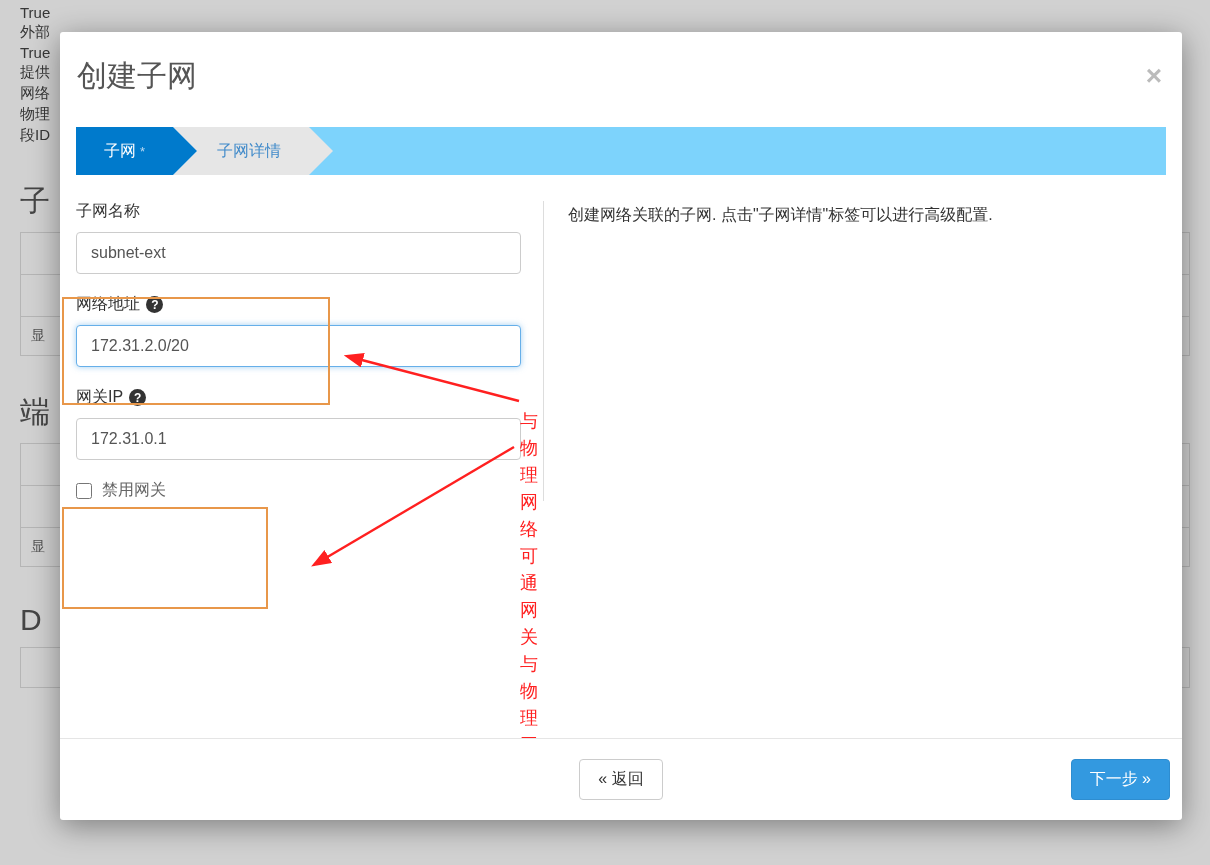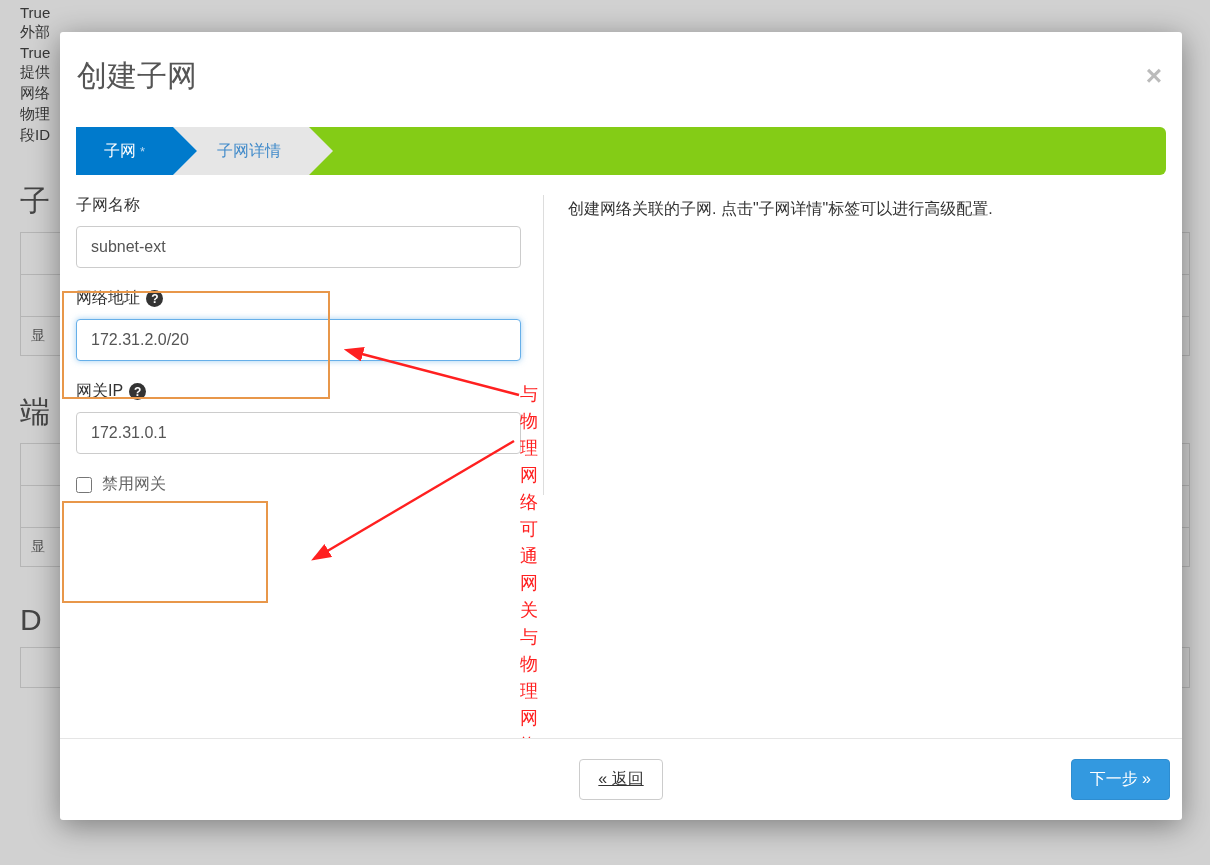--- a/index.html
+++ b/index.html
@@ -88,23 +88,22 @@
     .modal-body {
       flex: 1;
       padding: 0 16px 10px 16px;
       overflow: auto;
     }
     
     
     .wizard-tabs {
       display: flex;
       height: 48px;
-      background: #84cc16;
-      margin-bottom: 20px;
-      border-radius: 6px;
+      background: #7dd3fc;
+      margin-bottom: 26px;
     }
     .wiz-tab {
       position: relative;
       display: flex;
       align-items: center;
       padding: 0 28px 0 36px;
       font-size: 16px;
       color: #428bca;
       cursor: pointer;
     }
@@ -237,34 +236,33 @@
     
     .arrow-svg {
       position: absolute;
       pointer-events: none;
     }
     .arrow1 { left: 268px; top: 146px; width: 180px; height: 60px; }
     .arrow2 { left: 230px; top: 240px; width: 220px; height: 130px; }
     
     .annotation-text {
       position: absolute;
-      left: 444px; top: 186px;
+      left: 444px; top: 207px;
       font-size: 18px;
       color: #ff2020;
       line-height: 1.5;
     }
     
     .modal-footer {
       border-top: 1px solid #e5e5e5;
       padding: 20px 32px;
       display: flex;
       justify-content: center;
       align-items: center;
       position: relative;
-      text-decoration: underline;
     }
     .btn {
       display: inline-flex;
       align-items: center;
       padding: 9px 18px;
       font-size: 16px;
       border-radius: 4px;
       cursor: pointer;
       border: 1px solid #ccc;
       background: #fff;

